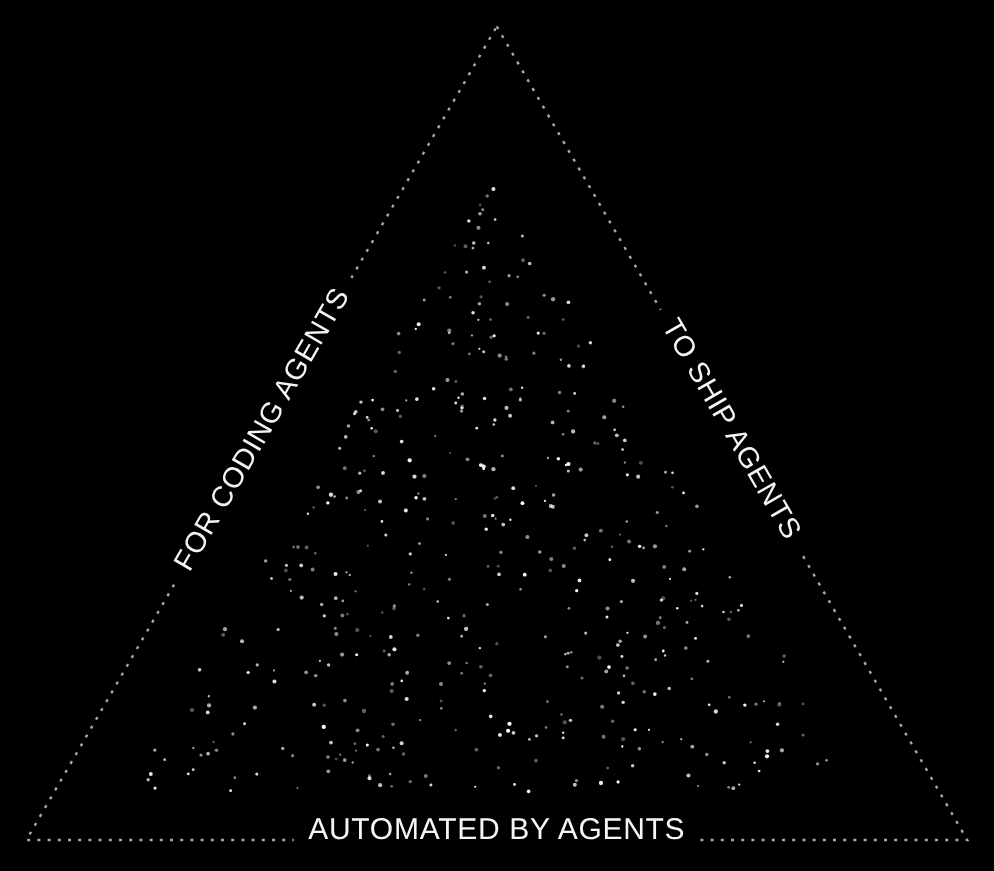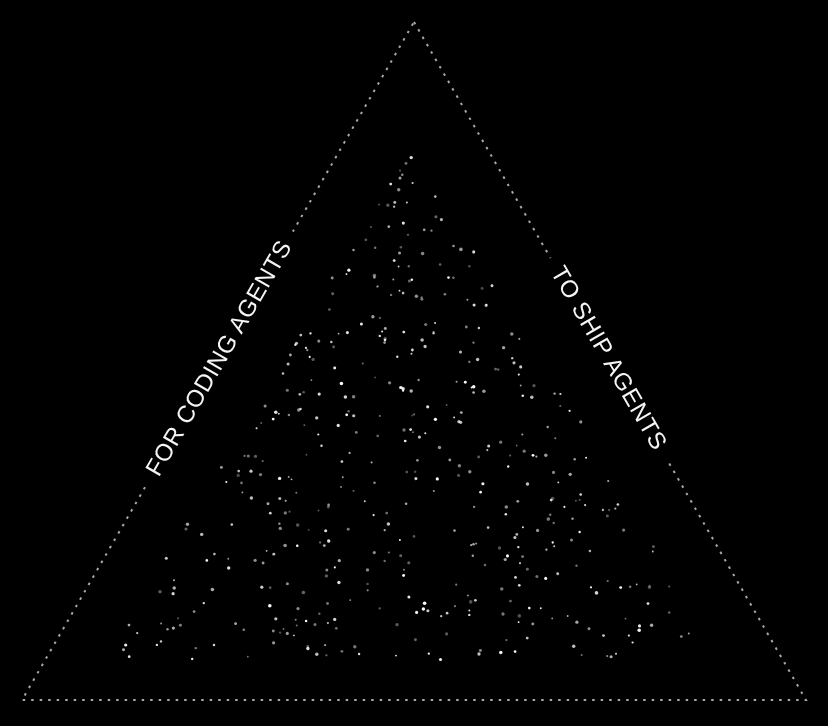--- a/index.html
+++ b/index.html
@@ -530,14 +530,15 @@
         <circle cx="473.6" cy="392.5" r="1.30" fill="#ffffff" fill-opacity="0.73"></circle>
         <circle cx="503.0" cy="614.0" r="1.66" fill="#ffffff" fill-opacity="0.47"></circle>
         <circle cx="410.6" cy="429.6" r="1.47" fill="#ffffff" fill-opacity="0.86"></circle>
       </g>
   </svg>
 
   <div class="edge-label left" style="color: rgb(245, 245, 245);">FOR CODING AGENTS</div>
 
   <div class="edge-label right" style="color: rgb(245, 245, 245);">TO SHIP AGENTS</div>
 
+  <div class="edge-label bottom" style="color: rgb(245, 245, 245);">AUTOMATED BY AGENTS</div>
 
 </div>
 
 </body></html>

